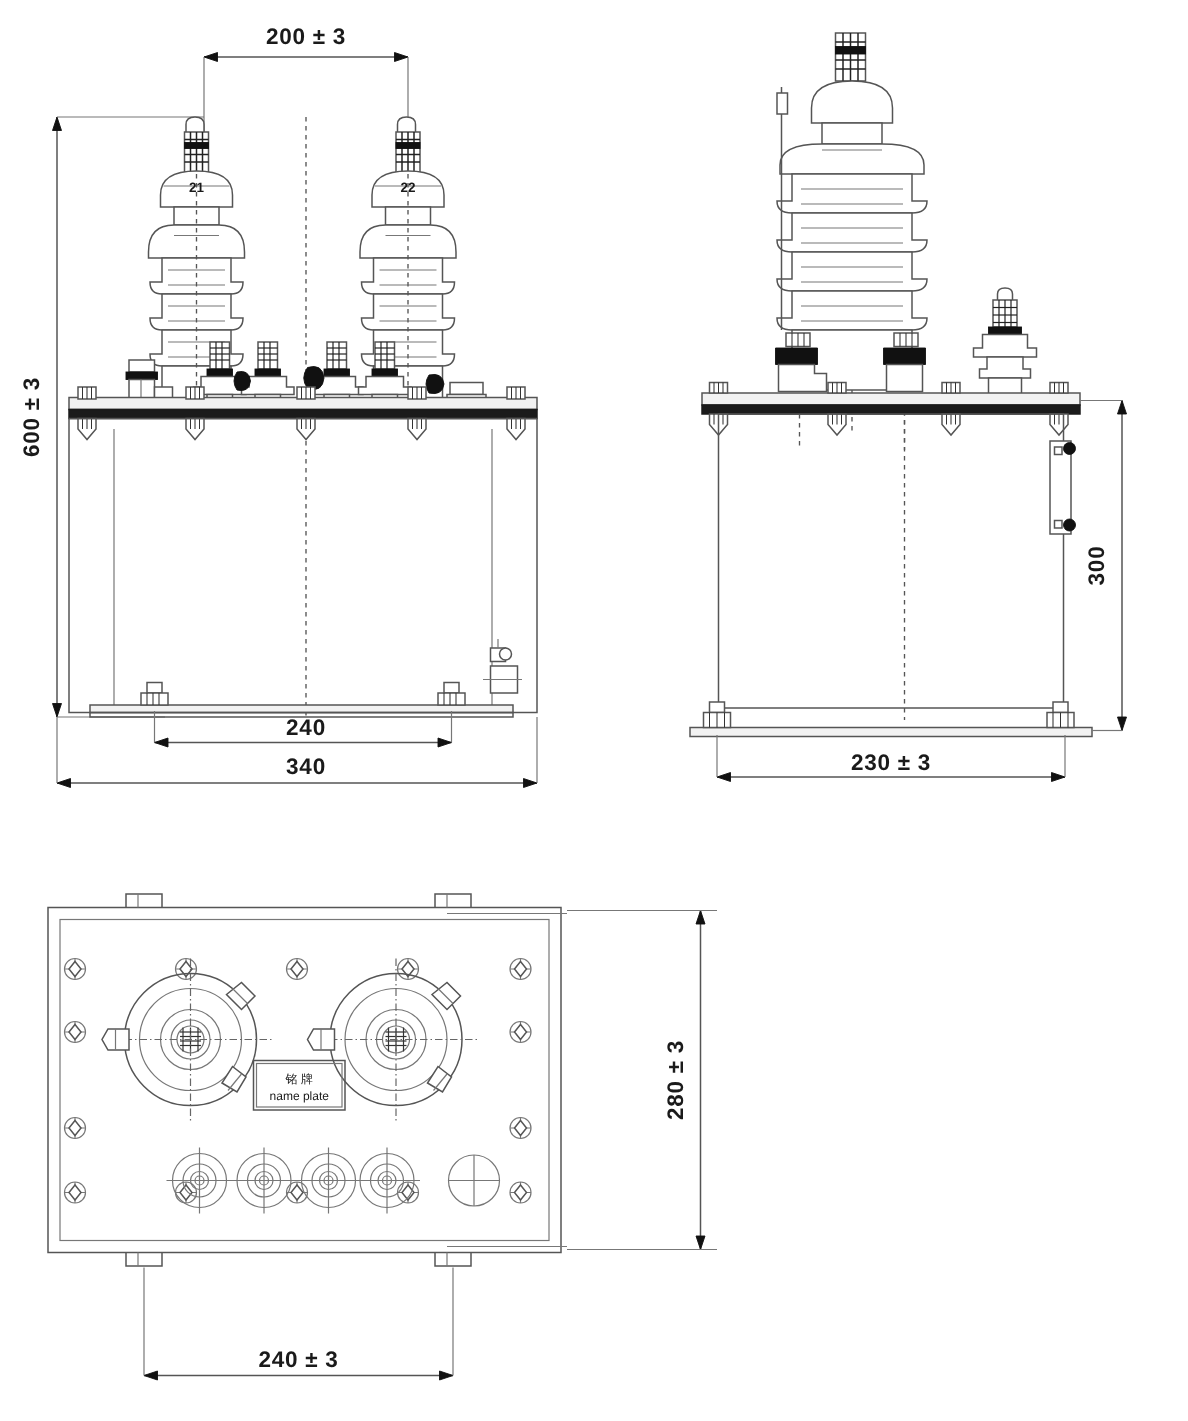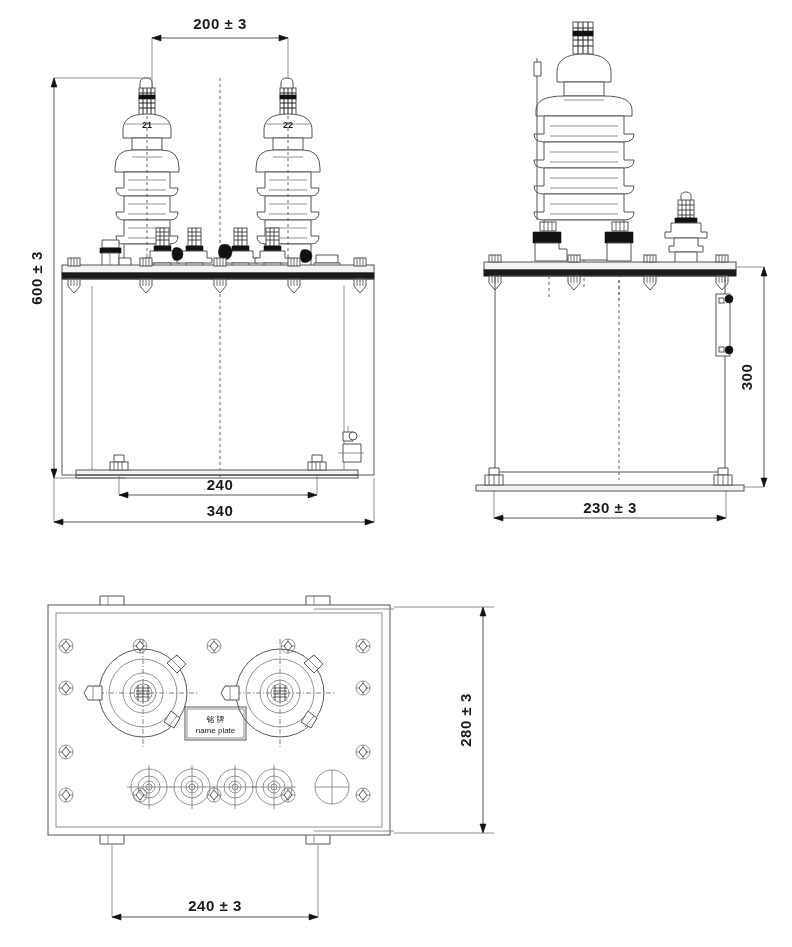--- a/index.html
+++ b/index.html
@@ -4,21 +4,21 @@
 <title>Transformer Outline Drawing</title>
 <style>
   html,body{margin:0;padding:0;background:#ffffff;}
   body{
     width:792px;height:947px;
     font-family:"Liberation Sans", sans-serif;
     color:#1a1a1a;
     overflow:hidden;
     position:relative;
   }
-  #sheet{position:absolute;left:16px;top:0;width:652px;height:947px;}
+  #sheet{position:absolute;left:0;top:0;width:652px;height:947px;}
   svg{display:block;}
   text{font-family:"Liberation Sans", sans-serif;fill:#1a1a1a;}
   .dim-text{font-size:15px;font-weight:bold;letter-spacing:0.5px;}
   .tag-text{font-size:9px;font-weight:bold;}
   .plate-text{font-size:8px;}
   .plate-text-cn{font-size:8px;}
   .ln{fill:none;stroke:#555;stroke-width:1;}
   .ln-thin{fill:none;stroke:#777;stroke-width:0.8;}
   .ln-dim{fill:none;stroke:#555;stroke-width:1;}
   .ctr{fill:none;stroke:#555;stroke-width:0.9;stroke-dasharray:3 3;}

